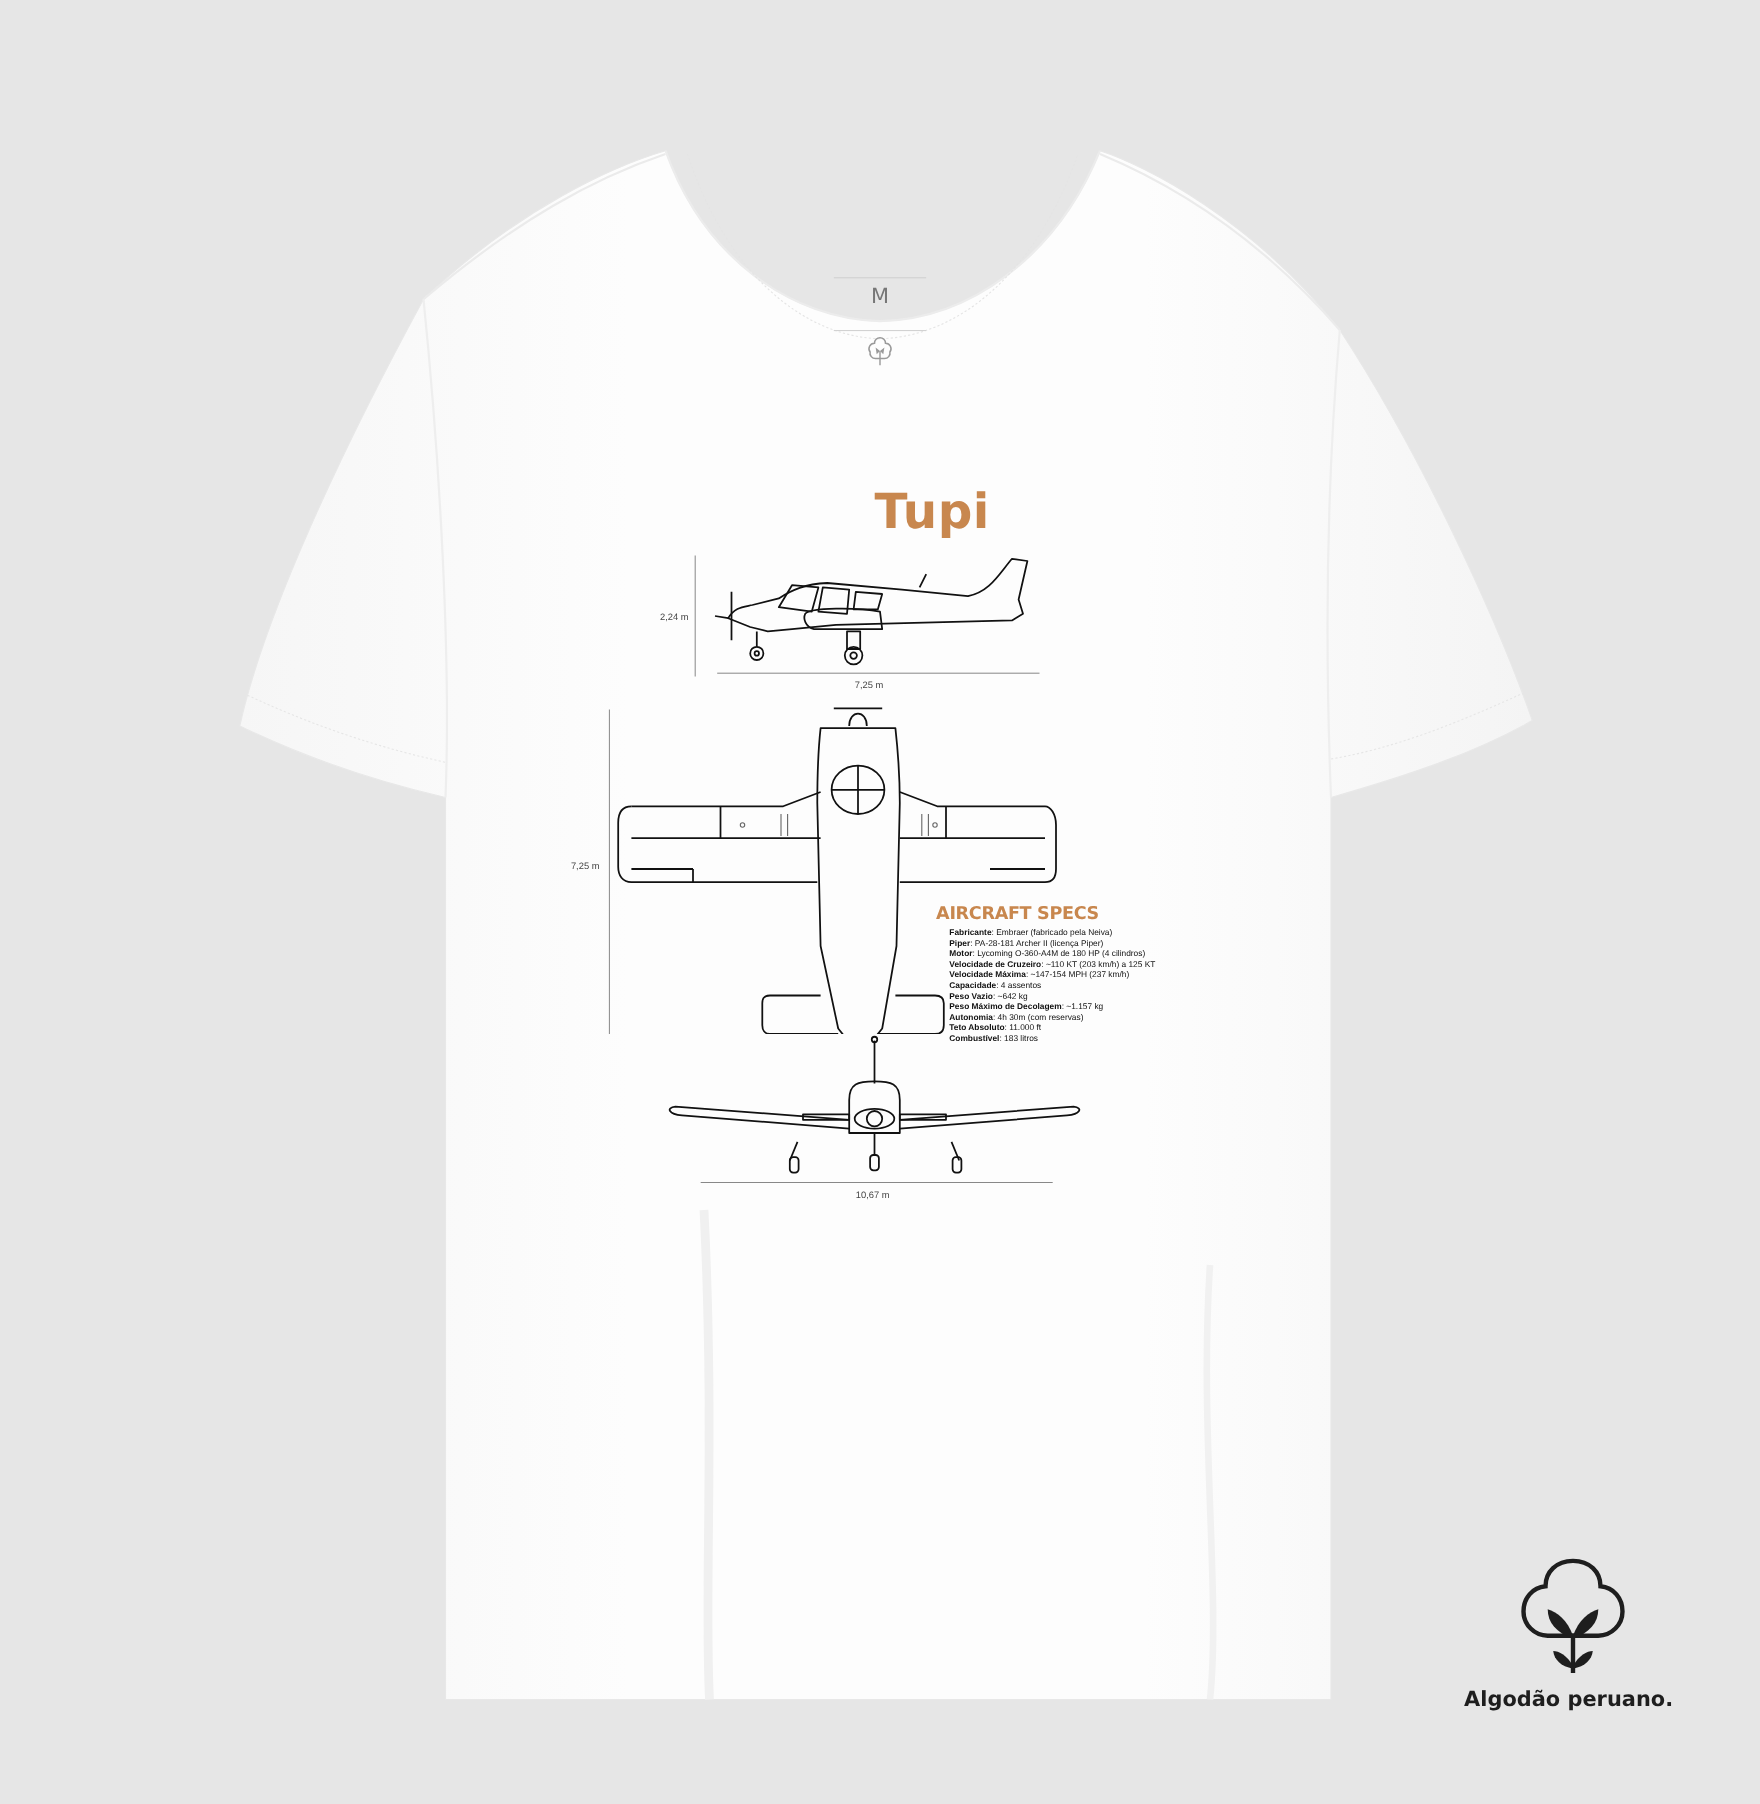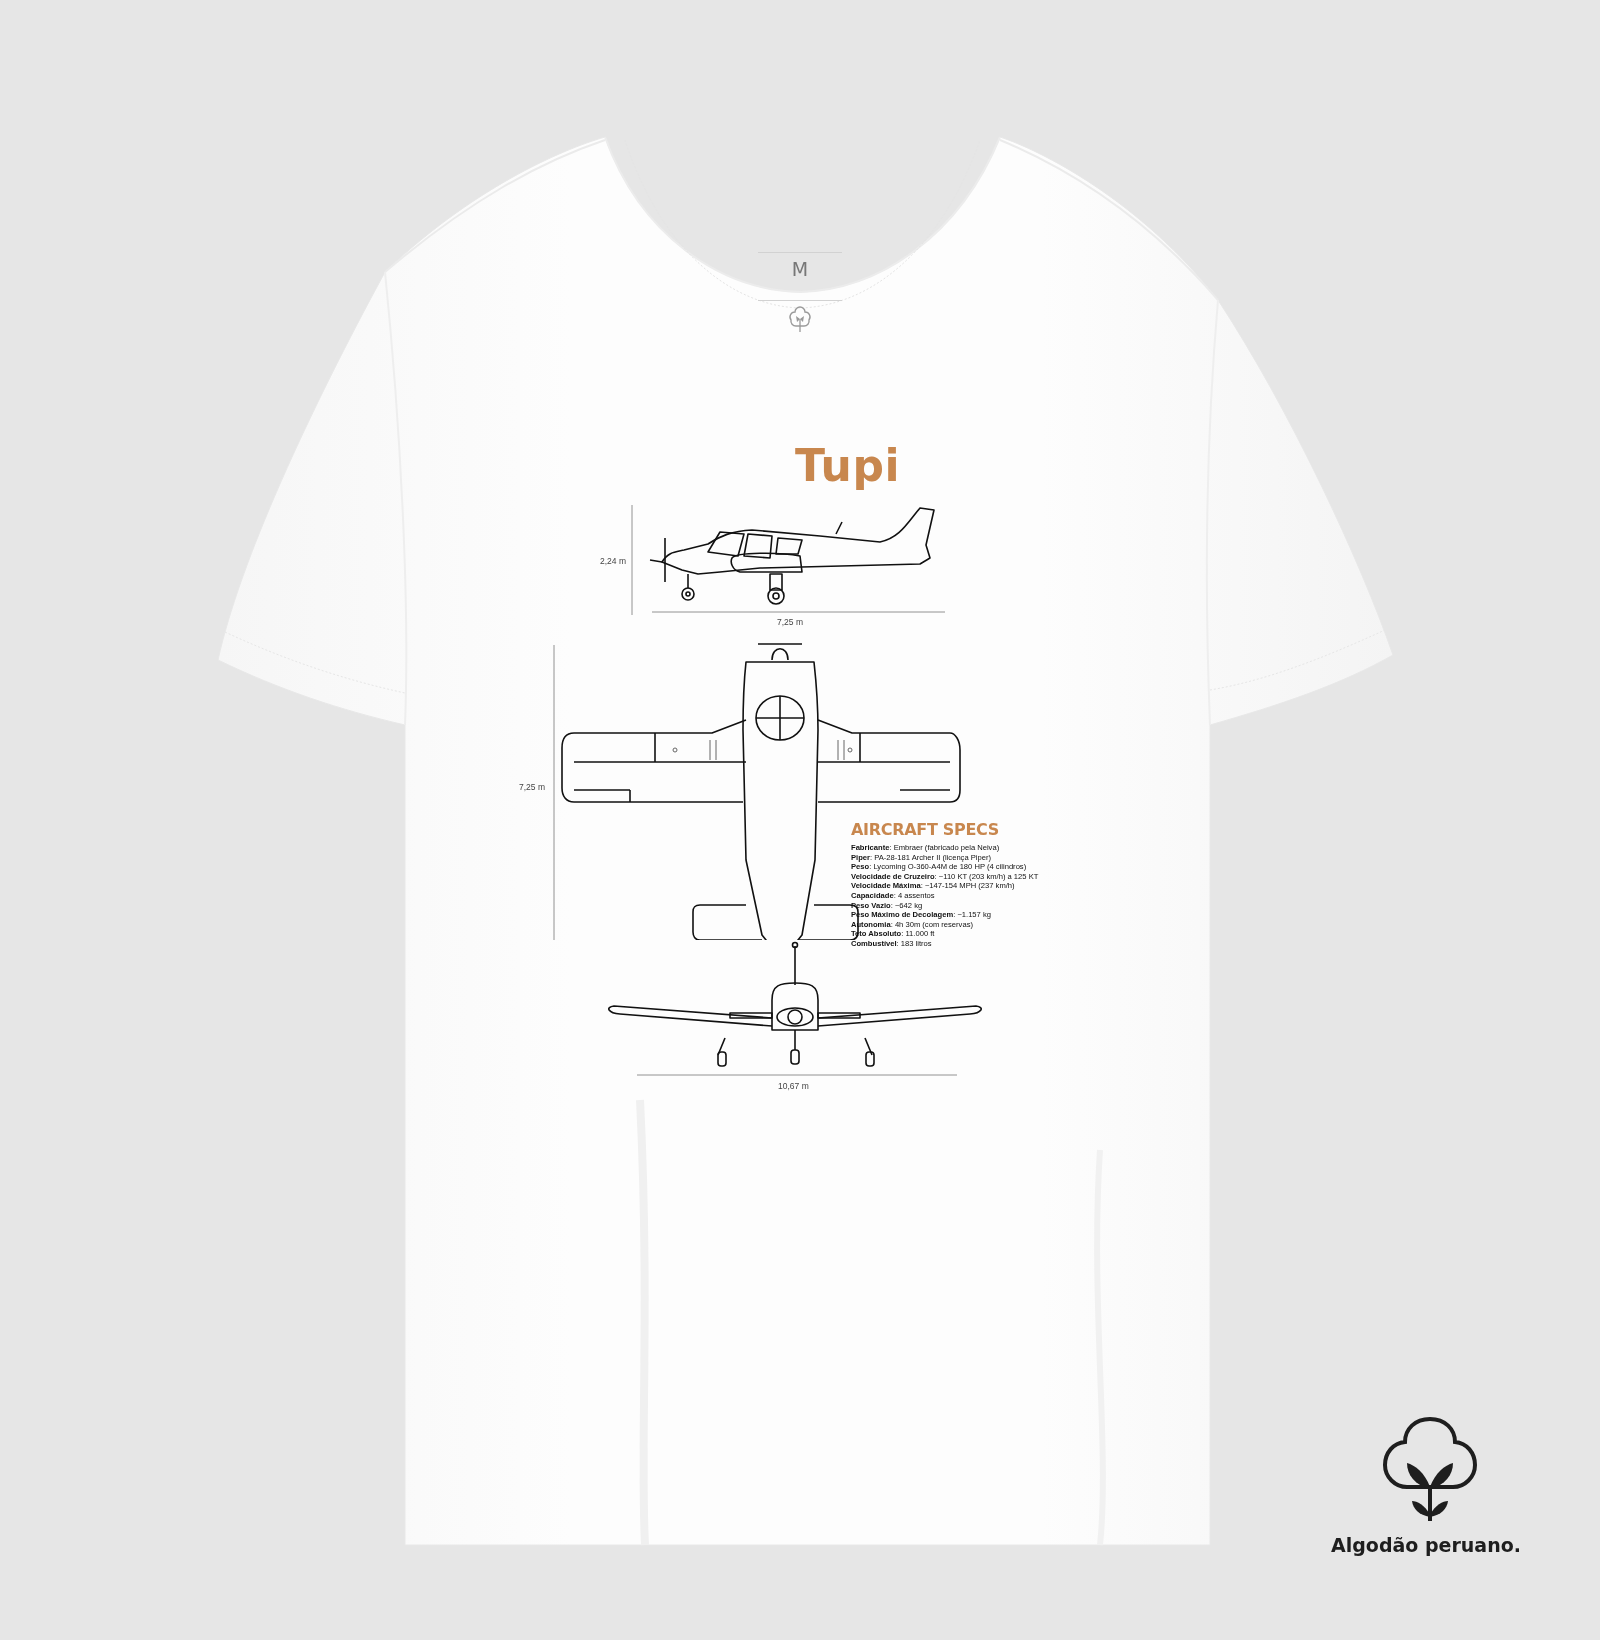--- a/index.html
+++ b/index.html
@@ -28,20 +28,21 @@
     font-family: "Liberation Sans", sans-serif; white-space: nowrap;
   }
   .specs { position: absolute; left: 851px; top: 820px; width: 210px; }
   .specs-heading {
     font-family: "DejaVu Sans", sans-serif; font-weight: bold; font-size: 16px;
     color: var(--accent); margin: 0 0 4px 0; letter-spacing: -0.3px; white-space: nowrap;
   }
   .spec-row {
     font-size: 7.6px; line-height: 9.6px; color: #111; white-space: nowrap;
     font-family: "Liberation Sans", sans-serif;
+    margin-left: 12px;
   }
   .spec-row b { font-weight: bold; }
   .badge { position: absolute; left: 1320px; top: 1415px; width: 220px; text-align: center; }
   .badge-text {
     position: absolute; left: 1316px; top: 1522px; width: 220px; text-align: center;
     font-family: "DejaVu Sans", sans-serif; font-weight: bold; font-size: 19px; color: #1e1e1e; margin-top: 12px;
   }
 </style>
 </head>
 <body>
@@ -150,21 +151,21 @@
       <line x1="288" y1="100" x2="288" y2="120"></line>
         <line x1="294" y1="100" x2="294" y2="120"></line>
     </g>
   </svg>
   <div class="dim-label" style="left:519px;top:782px">7,25 m</div>
 
   <div class="specs">
     <div class="specs-heading">AIRCRAFT SPECS</div>
     <div class="spec-row"><b>Fabricante</b><span>: </span><span>Embraer (fabricado pela Neiva)</span></div>
     <div class="spec-row"><b>Piper</b><span>: </span><span>PA-28-181 Archer II (licença Piper)</span></div>
-    <div class="spec-row"><b>Peso</b><span>: </span><span>Lycoming O-360-A4M de 180 HP (4 cilindros)</span></div>
+    <div class="spec-row"><b>Motor</b><span>: </span><span>Lycoming O-360-A4M de 180 HP (4 cilindros)</span></div>
     <div class="spec-row"><b>Velocidade de Cruzeiro</b><span>: </span><span>~110 KT (203 km/h) a 125 KT</span></div>
     <div class="spec-row"><b>Velocidade Máxima</b><span>: </span><span>~147-154 MPH (237 km/h)</span></div>
     <div class="spec-row"><b>Capacidade</b><span>: </span><span>4 assentos</span></div>
     <div class="spec-row"><b>Peso Vazio</b><span>: </span><span>~642 kg</span></div>
     <div class="spec-row"><b>Peso Máximo de Decolagem</b><span>: </span><span>~1.157 kg</span></div>
     <div class="spec-row"><b>Autonomia</b><span>: </span><span>4h 30m (com reservas)</span></div>
     <div class="spec-row"><b>Teto Absoluto</b><span>: </span><span>11.000 ft</span></div>
     <div class="spec-row"><b>Combustível</b><span>: </span><span>183 litros</span></div>
   </div>
 

